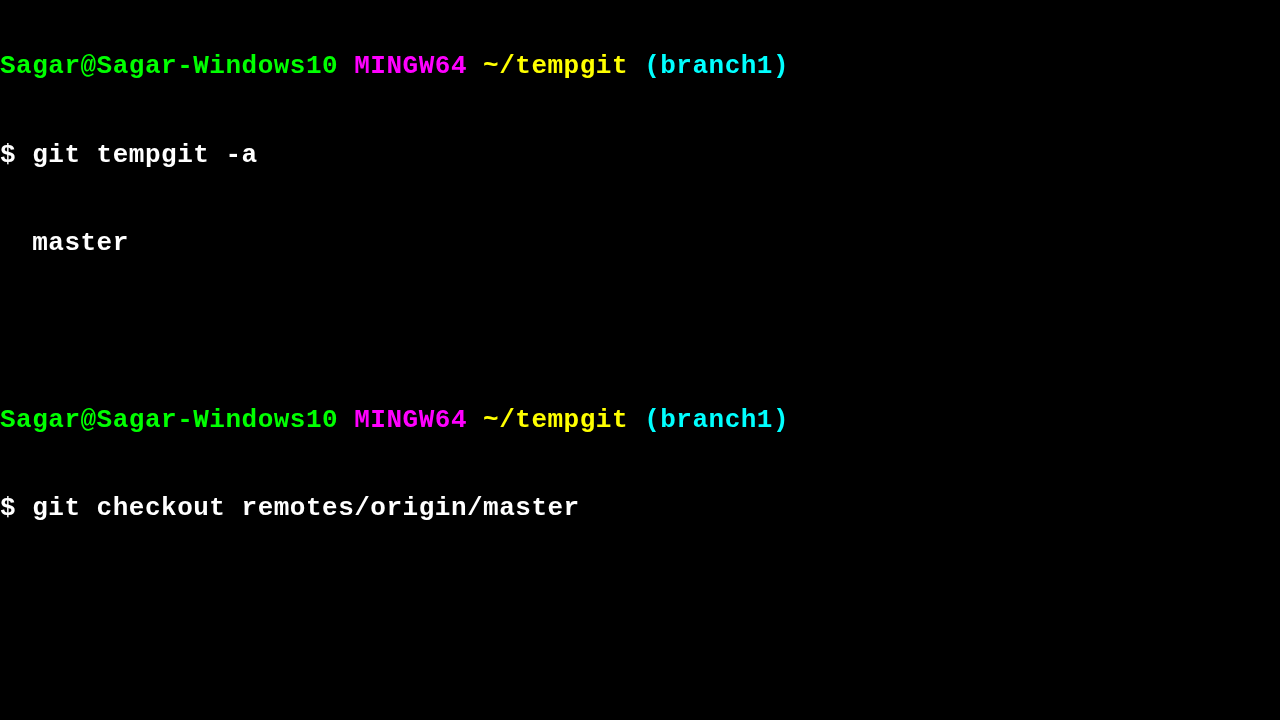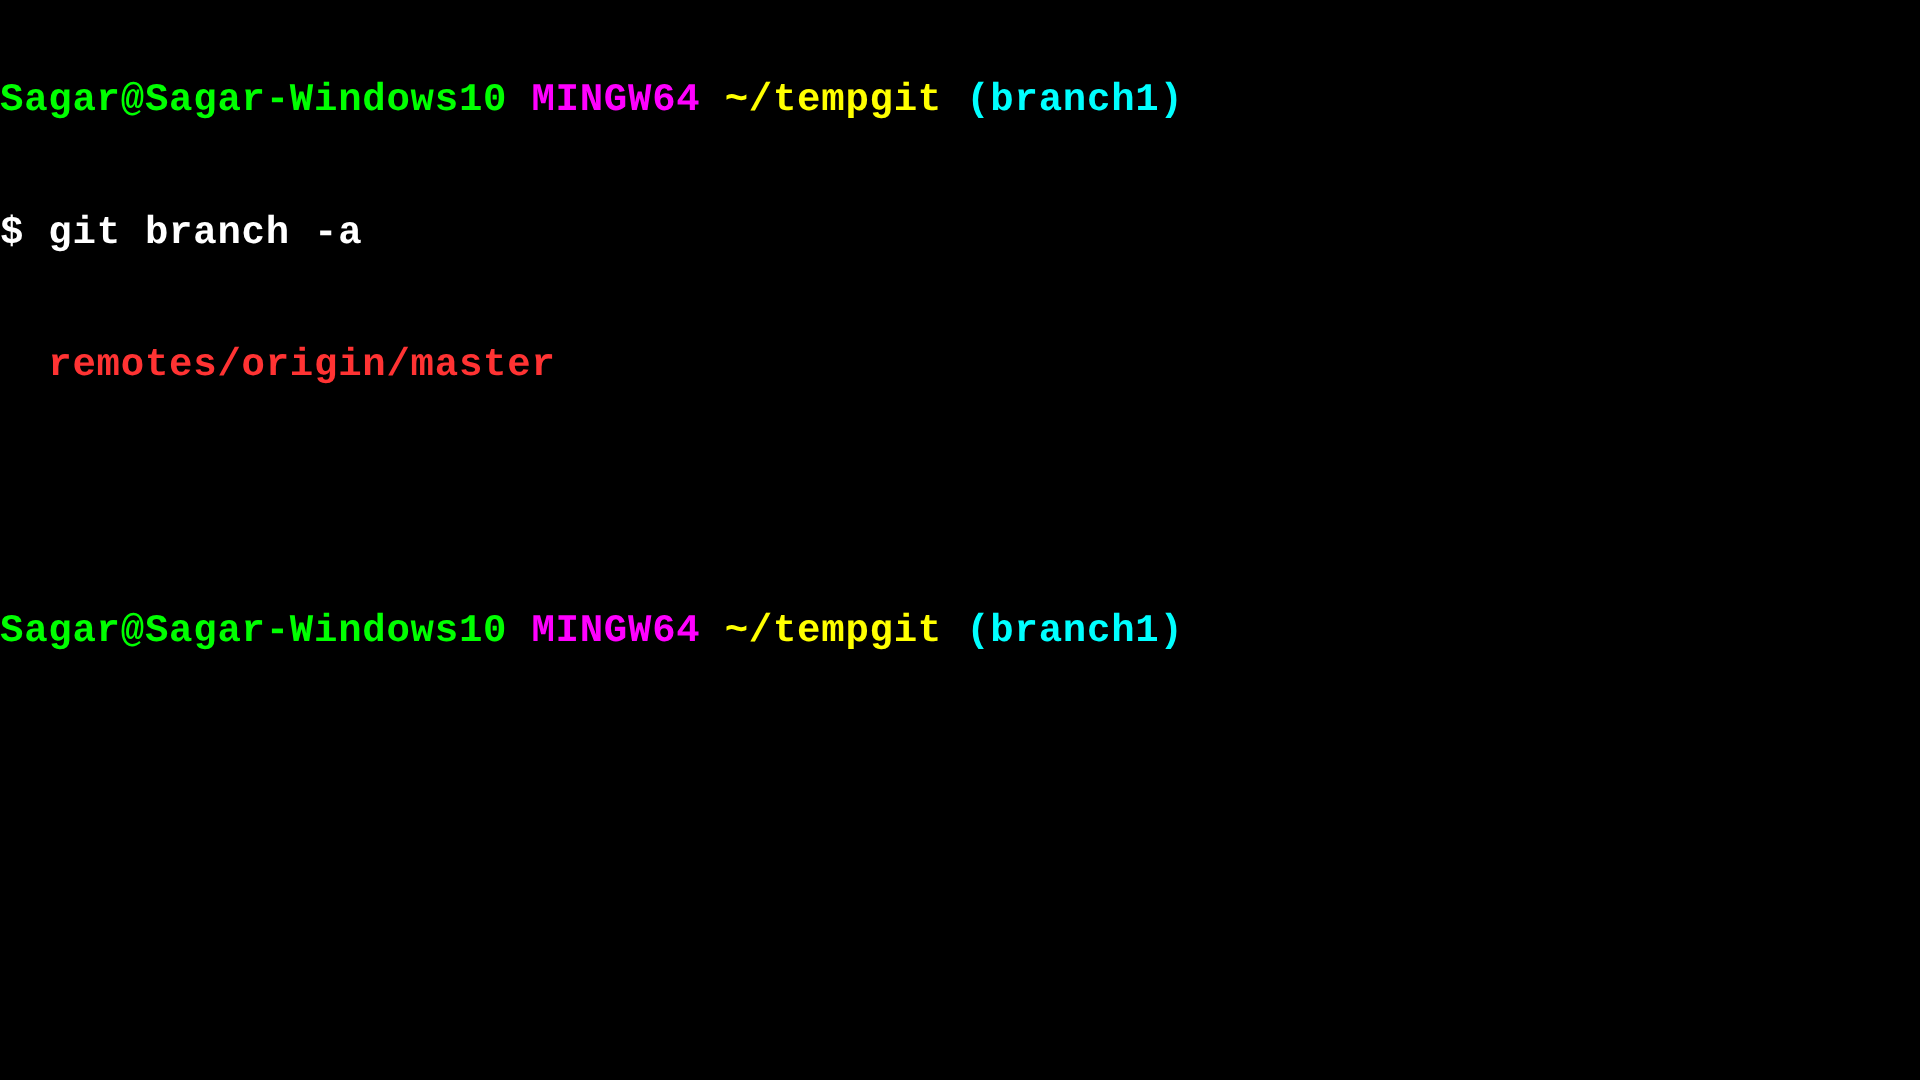--- a/index.html
+++ b/index.html
@@ -29,24 +29,25 @@
     .cyan { color: #00ffff; }
     .white { color: #ffffff; }
     .red { color: #ff3333; }
     .line { display: block; font-family: Liberation Mono, monospace; }
   </style>
 </head>
 <body>
 
 <div class="terminal">
 <span class="line"><span class="green">Sagar@Sagar-Windows10</span> <span class="magenta">MINGW64</span> <span class="yellow">~/tempgit</span> <span class="cyan">(branch1)</span></span>
-<span class="line"><span class="white">$</span><span class="white"> git branch -a</span></span>
-<span class="line red">  remotes/origin/master</span>
+<span class="line"><span class="white">$</span><span class="white"> git tempgit -a</span></span>
+<span class="line white">  master</span>
 <span class="line"> </span>
 <span class="line"><span class="green">Sagar@Sagar-Windows10</span> <span class="magenta">MINGW64</span> <span class="yellow">~/tempgit</span> <span class="cyan">(branch1)</span></span>
+<span class="line"><span class="white">$</span><span class="white"> git checkout remotes/origin/master</span></span>
 
 
 
 
 
 
 
 
 </div>
 

